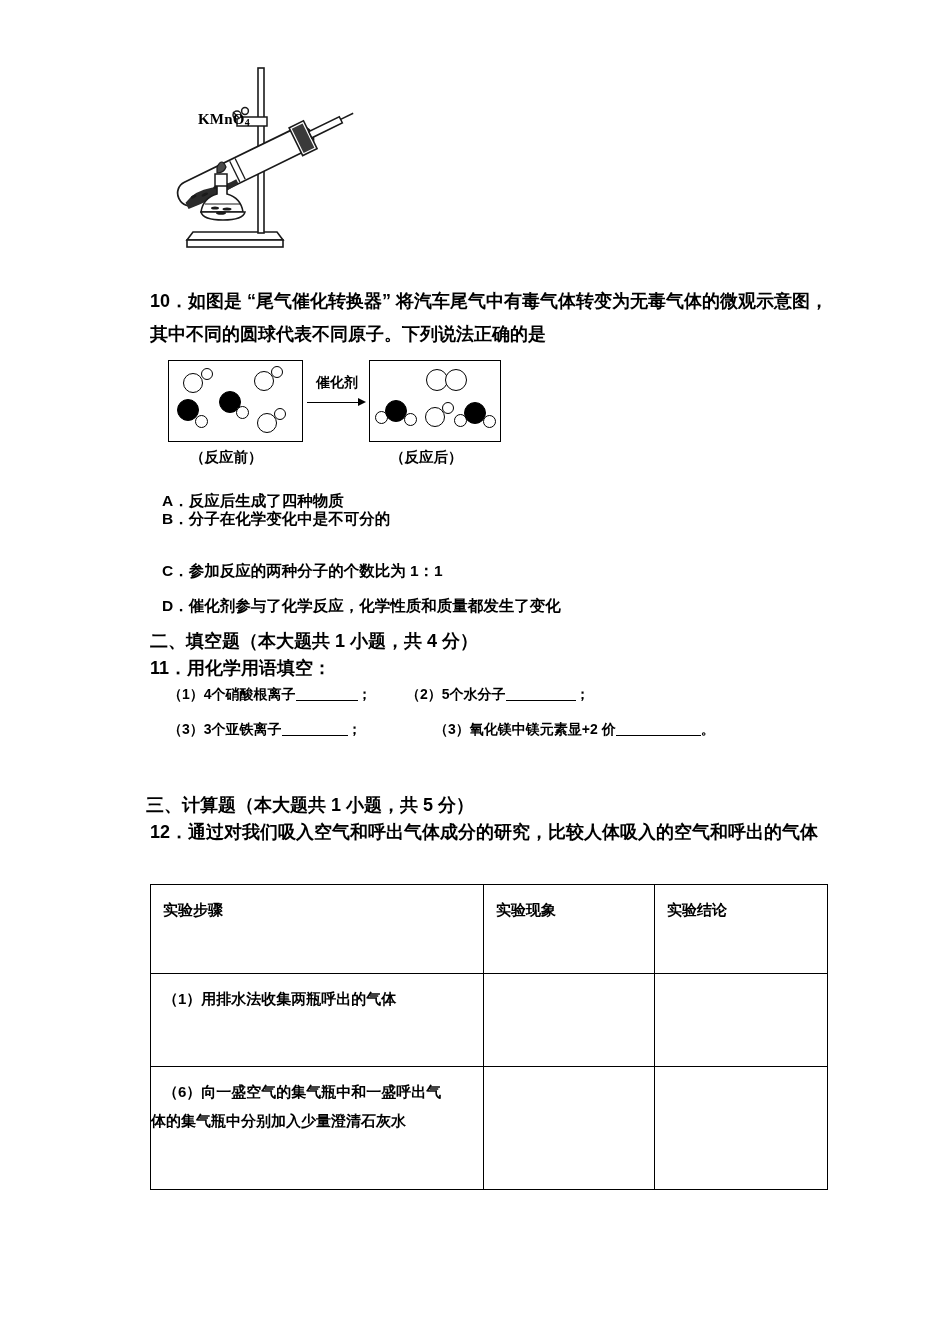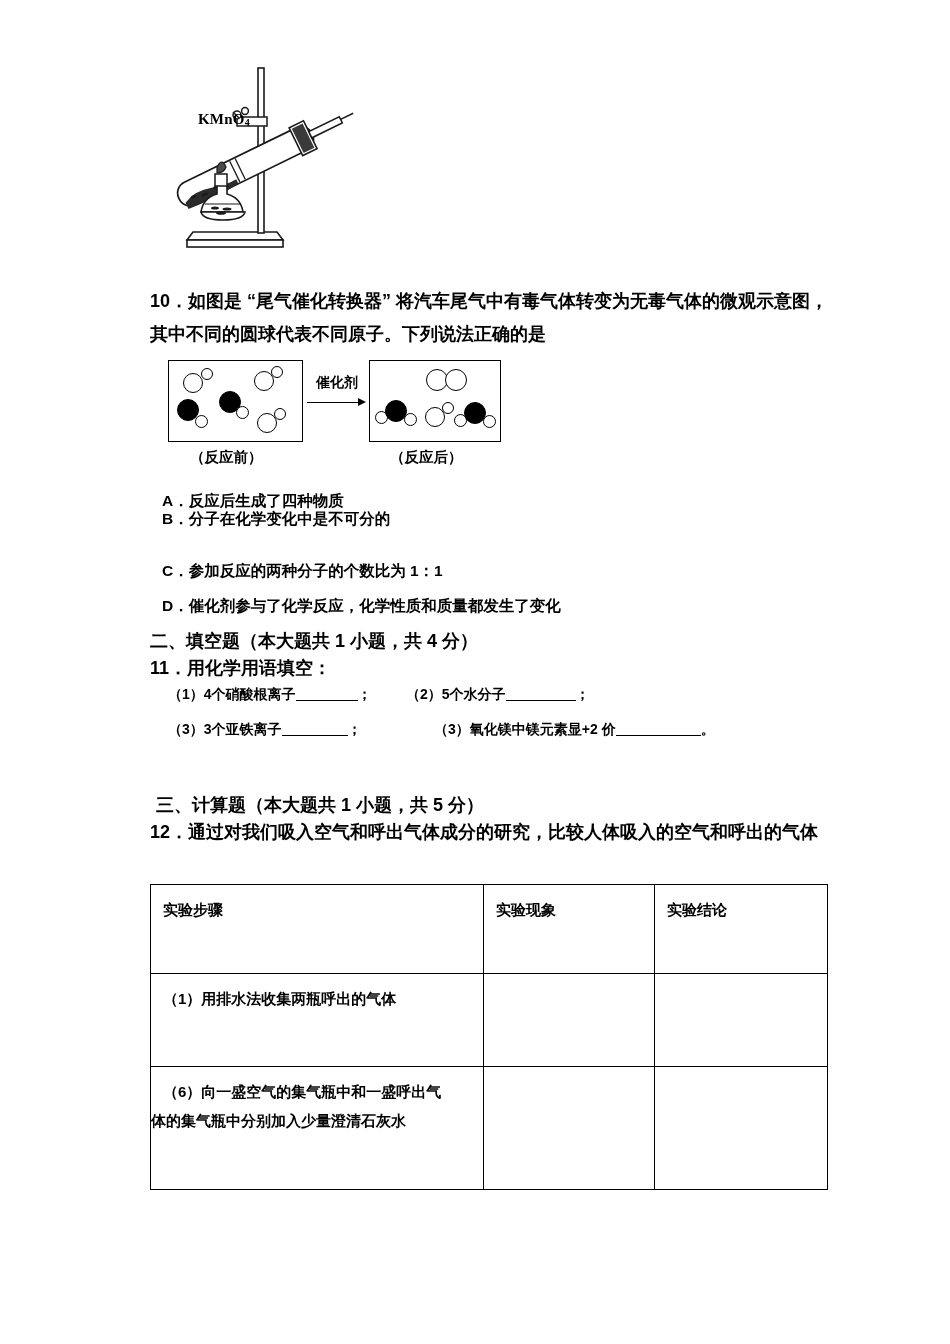--- a/index.html
+++ b/index.html
@@ -290,21 +290,21 @@
   </div>
 
   <div class="tline blk" style="top:721px;">
     <span>（3）3个亚铁离子</span><span class="ul" style="width:66px;"></span><span>；</span>
   </div>
   <div class="tline blk" style="left:434px; top:721px;">
     <span>（3）氧化镁中镁元素显+2 价</span><span class="ul" style="width:85px;"></span><span>。</span>
   </div>
 
 
-  <div class="tline" style="left:156px; top:793px;text-align:center;">三、计算题（本大题共 1 小题，共 5 分）</div>
+  <div class="tline" style="left:146px; top:793px;text-align:center;">三、计算题（本大题共 1 小题，共 5 分）</div>
   <div class="tline" style="left:150px; top:820px;text-align:center;">12．通过对我们吸入空气和呼出气体成分的研究，比较人体吸入的空气和呼出的气体</div>
 
   <table class="exp-table">
     <tbody>
         <tr class="r-head">
       <td class="c1">
             <span class="cell-text">实验步骤</span>
           </td>
       <td class="c2">
             <span class="cell-text">实验现象</span>

